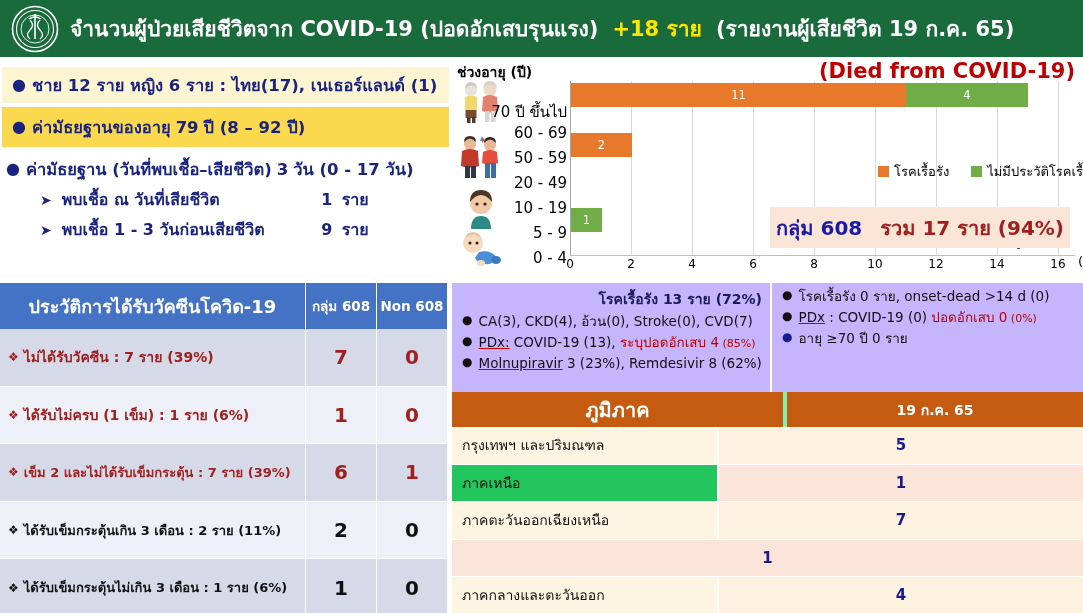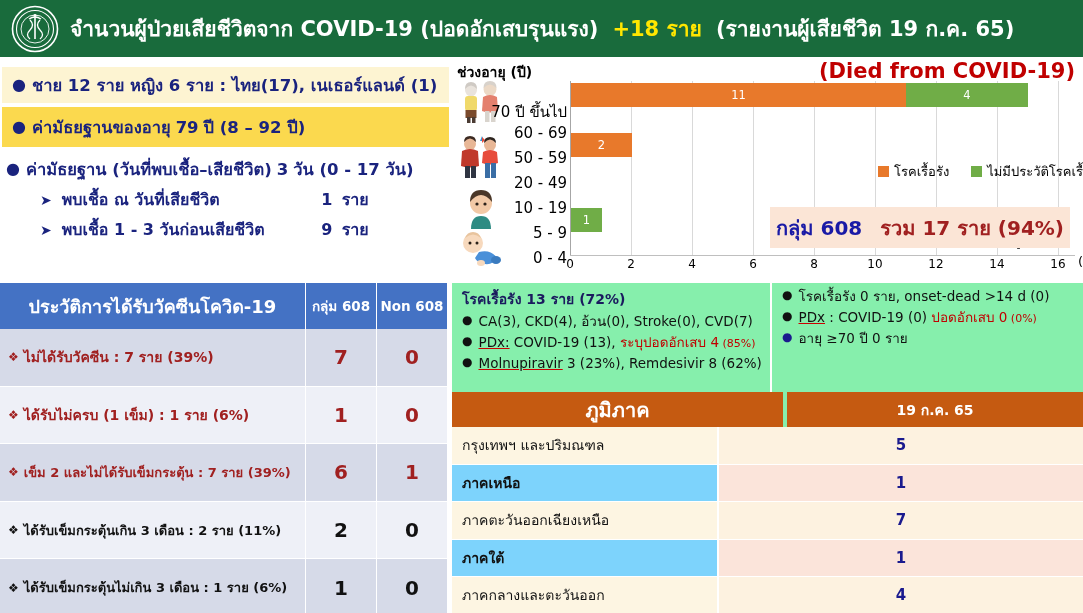--- a/index.html
+++ b/index.html
@@ -76,21 +76,21 @@
   .vt-row{display:flex;height:56.6px;border-bottom:1px solid #fff;}
   .vt-row .c0{width:305px;display:flex;align-items:center;padding-left:8px;box-sizing:border-box;font-size:14px;font-weight:bold;}
   .vt-row .c1,.vt-row .c2{width:70px;display:flex;align-items:center;justify-content:center;font-size:20px;font-weight:bold;border-left:1px solid #fff;}
   .rowA{background:#d6dae8;}
   .rowB{background:#eef0f7;}
   .txt-red{color:#a02020;}
   .txt-black{color:#111;}
   .dia{margin-right:5px;font-size:12px;}
 
   
-  .ybox{position:absolute;top:283px;height:126px;background:#86efac;box-sizing:border-box;padding:5px 8px 0 10px;}
+  .ybox{position:absolute;top:283px;height:126px;background:#c4b5fd;box-sizing:border-box;padding:5px 8px 0 10px;text-align:right;}
   .ybox.left{left:452px;width:320px;border-right:2px solid #fff;}
   .ybox.right{left:772px;width:311px;}
   .yb-title{font-size:14px;font-weight:bold;color:#1a1a5e;margin-bottom:3px;}
   .yb-li{display:flex;align-items:flex-start;font-size:13.5px;color:#111;margin-bottom:4px;line-height:1.25;}
   .yb-li .dot{color:#111;margin-right:6px;font-size:12px;line-height:1.3;}
   .yb-li .dotb{color:#1a1a8e;margin-right:6px;font-size:12px;line-height:1.3;}
   .und{text-decoration:underline;text-decoration-color:#c00;}
   .yred{color:#c00000;}
   .ysm{font-size:11px;}
 
@@ -98,21 +98,21 @@
   .rtable{position:absolute;left:452px;top:392px;width:631px;height:221px;}
   .rt-head{display:flex;height:35px;background:#c55a11;}
   .rt-head .c0{width:331px;display:flex;align-items:center;justify-content:center;color:#fff;font-weight:bold;font-size:20px;border-right:4px solid #86efac;}
   .rt-head .c1{flex:1;display:flex;align-items:center;justify-content:center;color:#fff;font-weight:bold;font-size:14px;}
   .rt-row{display:flex;height:36.5px;border-bottom:1px solid #fff;}
   .rt-row .c0{width:267px;display:flex;align-items:center;padding-left:10px;box-sizing:border-box;font-size:14px;color:#111;border-right:2px solid #fff;}
   .rt-row .c1{flex:1;display:flex;align-items:center;justify-content:center;font-size:15px;font-weight:bold;color:#1a1a8e;}
   .rt-a{background:#fdf2e0;} .rt-a .c0{background:#fdf2e0;}
   .rt-b{background:#fbe4da;} .rt-b .c0{background:#fbe4da;}
   .rt-a .c0{background:#fdf5e2;}
-  .rt-b .c0{background:#7dd3fc;font-weight:bold;}
+  .rt-b .c0{background:#22c55e;}
 
   .vline{position:absolute;left:449px;top:57px;width:3px;height:556px;background:#fff;}
 </style>
 </head>
 <body>
 
 <div class="header-inner"></div>
 <div class="logo">
   <svg width="48" height="48" viewBox="0 0 48 48">
     <circle cx="24" cy="24" r="22.5" fill="none" stroke="#ffffff" stroke-width="1.6"></circle>
@@ -382,20 +382,19 @@
   </div>
   <div class="rt-row rt-b">
     <div class="c0">ภาคเหนือ</div>
     <div class="c1">1</div>
   </div>
   <div class="rt-row rt-a">
     <div class="c0">ภาคตะวันออกเฉียงเหนือ</div>
     <div class="c1">7</div>
   </div>
   <div class="rt-row rt-b">
-    <div class="c0">ภาคใต้</div>
     <div class="c1">1</div>
   </div>
   <div class="rt-row rt-a">
     <div class="c0">ภาคกลางและตะวันออก</div>
     <div class="c1">4</div>
   </div>
 </div>
 
 </body></html>

